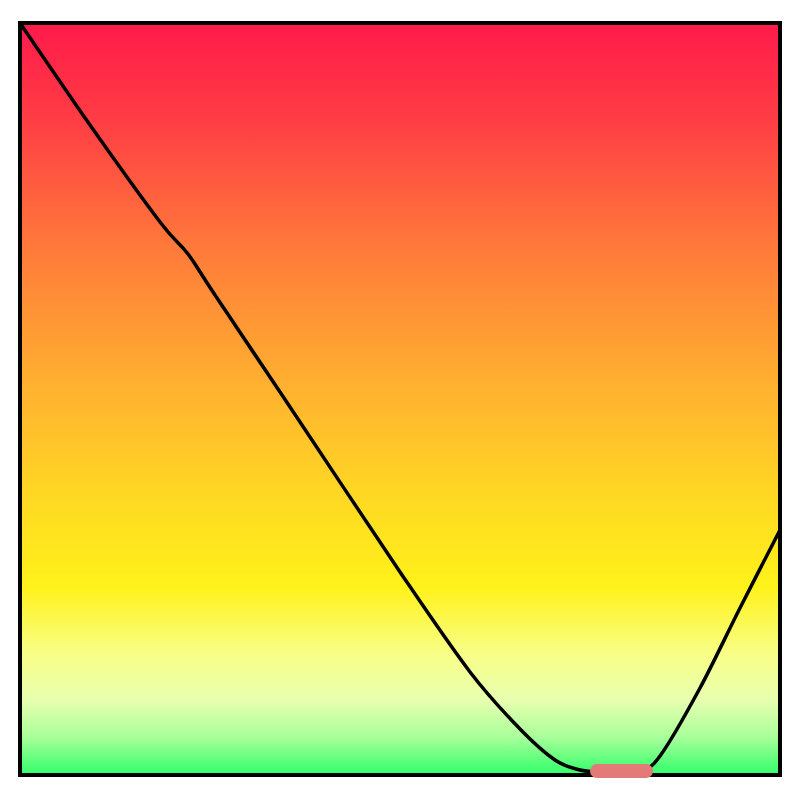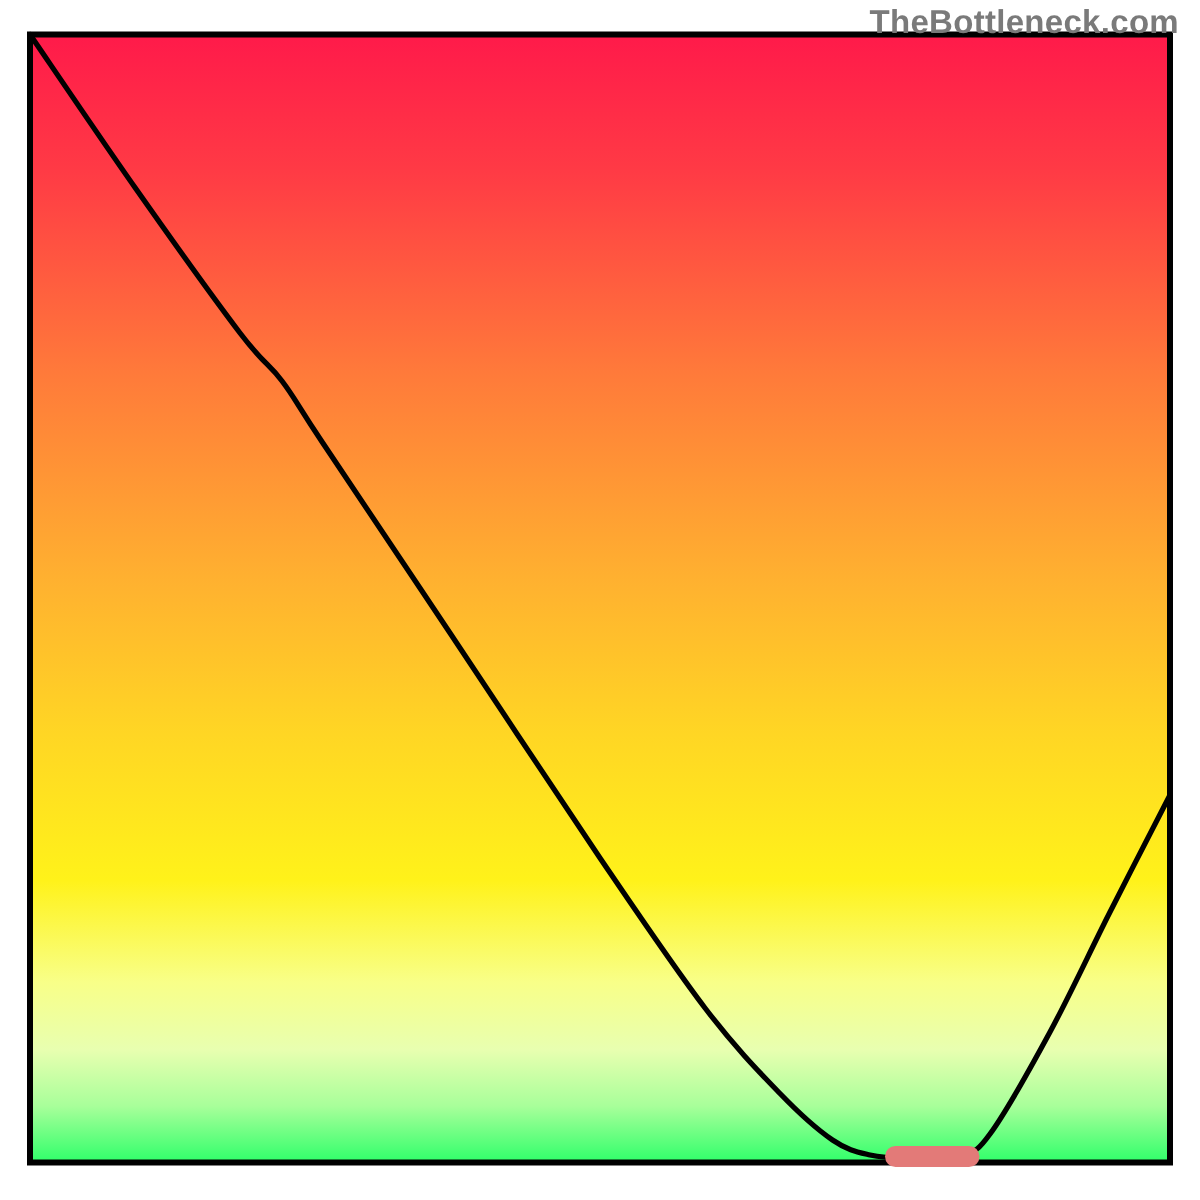--- a/index.html
+++ b/index.html
@@ -25,21 +25,20 @@
     letter-spacing: 0.2px;
   }
   svg {
     display: block;
   }
 </style>
 </head>
 <body>
 
 <div class="container">
-  <div class="watermark">TheBottleneck.com</div>
 
   <svg width="800" height="800" viewBox="0 0 800 800">
     <defs>
       <linearGradient id="bg-grad" x1="0" y1="0" x2="0" y2="1">
           <stop offset="0%" stop-color="#ff1a4a"></stop>
           <stop offset="12%" stop-color="#ff3a45"></stop>
           <stop offset="30%" stop-color="#ff7a3a"></stop>
           <stop offset="48%" stop-color="#ffb030"></stop>
           <stop offset="62%" stop-color="#ffd624"></stop>
           <stop offset="75%" stop-color="#fff21a"></stop>

